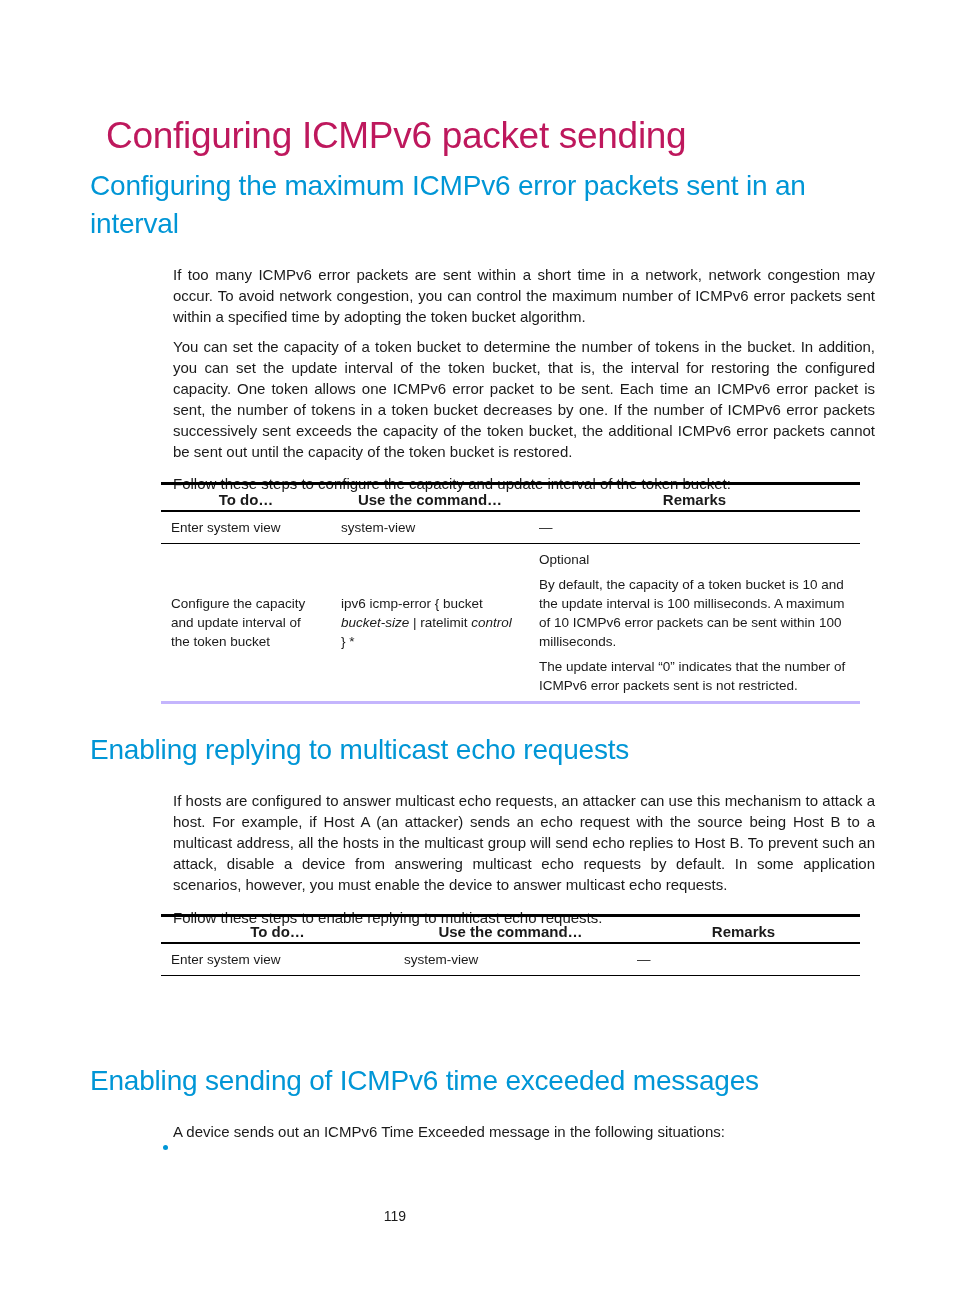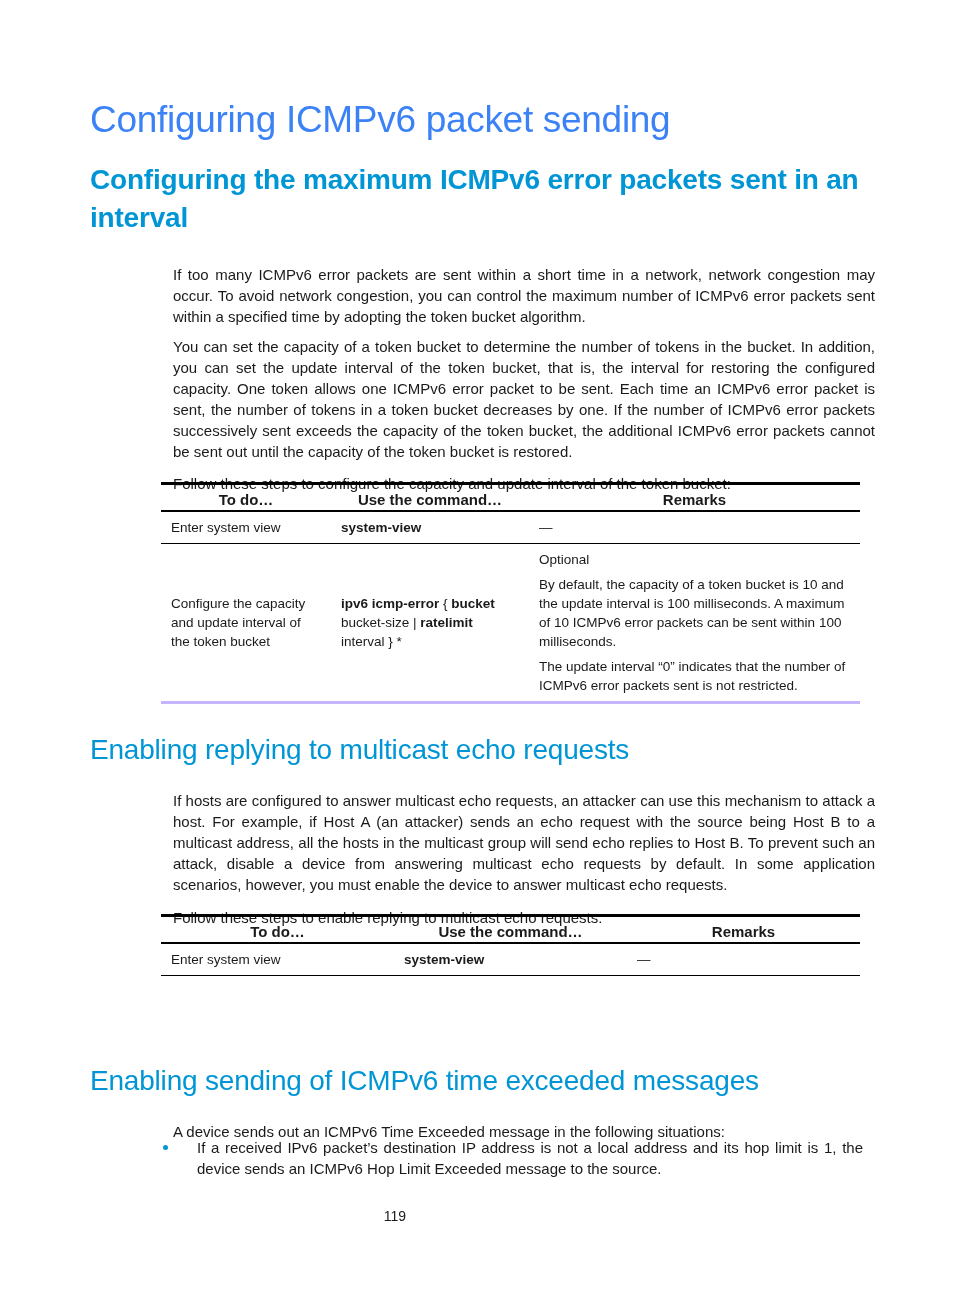--- a/index.html
+++ b/index.html
@@ -1,43 +1,43 @@
 <!DOCTYPE html>
 <html><head>
   <meta charset="utf-8">
   <style>
     html, body { margin: 0; padding: 0; background: #ffffff; }
     body { width: 954px; height: 1296px; position: relative; overflow: hidden;
            font-family: "Liberation Sans", "DejaVu Sans", sans-serif; color: #1a1a1a; }
-    .h1 { position: absolute; left: 90px; top: 100px; margin: 0; font-weight: normal;
-          font-size: 37px; line-height: 1.1; color: #3b82f6; letter-spacing: -0.3px; }
+    .h1 { position: absolute; left: 90px; top: 100px; margin: 16px; font-weight: normal;
+          font-size: 37px; line-height: 1.1; color: #be185d; letter-spacing: -0.3px; }
     .h2 { position: absolute; left: 90px; margin: 0; font-weight: normal;
           font-size: 28px; line-height: 38px; color: #0096d6; letter-spacing: -0.2px; width: 770px; }
     .para { position: absolute; left: 161px; width: 702px; margin: 12px; font-size: 15px;
             line-height: 21px; text-align: justify; }
     .tbl { position: absolute; left: 161px; width: 699px; border-collapse: collapse; font-size: 13.5px; }
     .tbl th { text-align: center; font-weight: bold; font-size: 15px; padding: 6px 10px 2px 10px;
               border-top: 3px solid #000; border-bottom: 2px solid #000; }
     .tbl td { padding: 6px 10px; vertical-align: middle; line-height: 19px; border-bottom: 1px solid #000; }
     .tbl tr.last td { border-bottom: 3px solid #c4b5fd; }
     .tbl .remark p { margin: 0 0 6px 0; }
     .tbl .remark p:last-child { margin-bottom: 0; }
-    .bold { font-weight: bold; }
-    .ital { }
+    .bold { font-weight: normal; }
+    .ital { font-style: italic; }
     .bullet-list { position: absolute; left: 161px; top: 1137px; width: 702px; margin: 0; padding: 0; list-style: none; }
     .bullet-item { position: relative; padding-left: 36px; font-size: 15px; line-height: 21px; text-align: justify; }
     .bullet-dot { position: absolute; left: 2px; top: 8px; width: 5px; height: 5px; border-radius: 50%; background: #0096d6; }
     .page-num { position: absolute; top: 1208px; left: 0; width: 790px; text-align: center; font-size: 14px; }
   </style>
 </head>
 <body>
 
 <h1 class="h1">Configuring ICMPv6 packet sending</h1>
 
-<h2 class="h2" style="top:161px;font-weight:bold;">Configuring the maximum ICMPv6 error packets sent in an interval</h2>
+<h2 class="h2" style="top:167px;">Configuring the maximum ICMPv6 error packets sent in an interval</h2>
 <p class="para" style="top:252px;">If too many ICMPv6 error packets are sent within a short time in a network, network congestion may occur. To avoid network congestion, you can control the maximum number of ICMPv6 error packets sent within a specified time by adopting the token bucket algorithm.</p>
 <p class="para" style="top:324px;">You can set the capacity of a token bucket to determine the number of tokens in the bucket. In addition, you can set the update interval of the token bucket, that is, the interval for restoring the configured capacity. One token allows one ICMPv6 error packet to be sent. Each time an ICMPv6 error packet is sent, the number of tokens in a token bucket decreases by one. If the number of ICMPv6 error packets successively sent exceeds the capacity of the token bucket, the additional ICMPv6 error packets cannot be sent out until the capacity of the token bucket is restored.</p>
 <p class="para" style="top:461px;">Follow these steps to configure the capacity and update interval of the token bucket:</p>
 
 <table class="tbl" style="top:482px;">
   <colgroup>
       <col style="width:170px">
       <col style="width:198px">
       <col>
     </colgroup>
@@ -49,21 +49,21 @@
     </tr>
   </thead>
   <tbody>
     <tr>
       <td>Enter system view</td>
       <td class="bold">system-view</td>
       <td>—</td>
     </tr>
     <tr class="last">
       <td>Configure the capacity and update interval of the token bucket</td>
-      <td><span class="bold">ipv6 icmp-error</span><span> { </span><span class="bold">bucket</span> <span class="ital">bucket-size</span><span> | </span><span class="bold">ratelimit</span> <span class="ital">interval</span><span> } *</span></td>
+      <td><span class="bold">ipv6 icmp-error</span><span> { </span><span class="bold">bucket</span> <span class="ital">bucket-size</span><span> | </span><span class="bold">ratelimit</span> <span class="ital">control</span><span> } *</span></td>
       <td class="remark">
         <p>Optional</p>
         <p>By default, the capacity of a token bucket is 10 and the update interval is 100 milliseconds. A maximum of 10 ICMPv6 error packets can be sent within 100 milliseconds.</p>
         <p>The update interval “0” indicates that the number of ICMPv6 error packets sent is not restricted.</p>
       </td>
     </tr>
   </tbody>
 </table>
 
 <h2 class="h2" style="top:731px;">Enabling replying to multicast echo requests</h2>
@@ -90,17 +90,16 @@
       <td>—</td>
     </tr>
   </tbody>
 </table>
 
 <h2 class="h2" style="top:1062px;">Enabling sending of ICMPv6 time exceeded messages</h2>
 <p class="para" style="top:1109px;">A device sends out an ICMPv6 Time Exceeded message in the following situations:</p>
 <ul class="bullet-list">
   <li class="bullet-item">
     <span class="bullet-dot"></span>
-    <span>If a received IPv6 packet’s destination IP address is not a local address and its hop limit is 1, the device sends an ICMPv6 Hop Limit Exceeded message to the source.</span>
   </li>
 </ul>
 
 <div class="page-num">119</div>
 
 </body></html>

